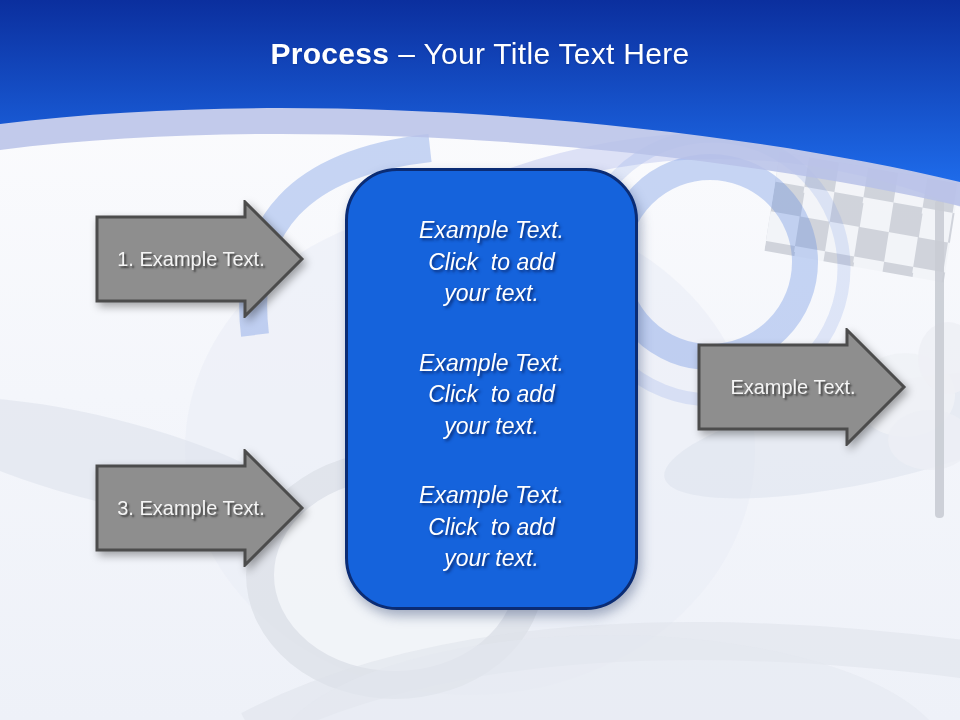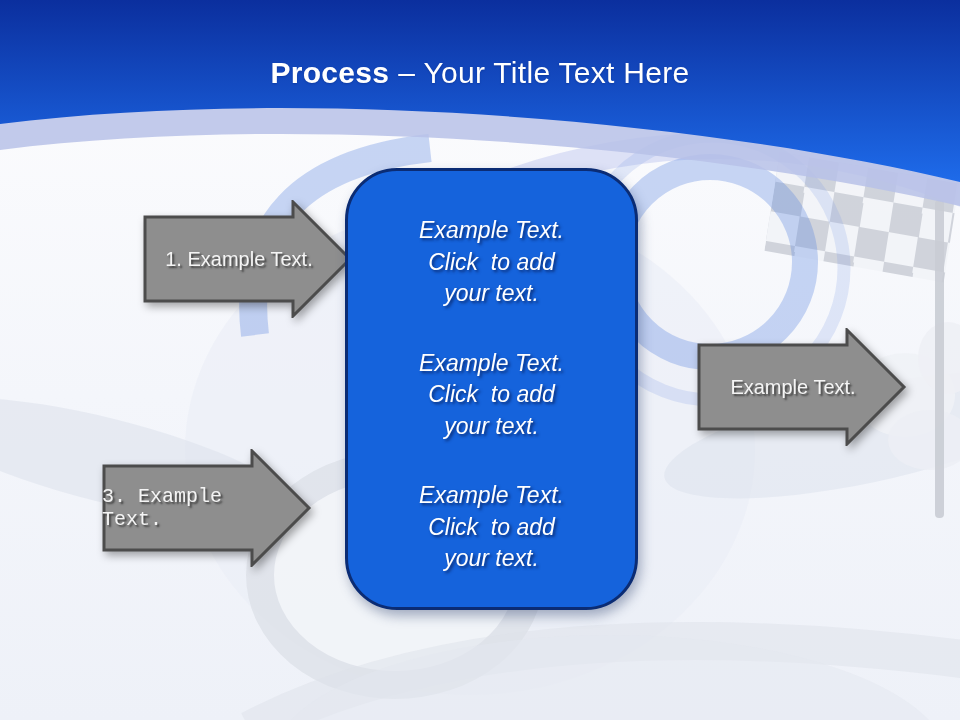--- a/index.html
+++ b/index.html
@@ -15,40 +15,40 @@
     position:absolute; left:780px; top:152px; width:182px; height:100px;
     background:repeating-conic-gradient(from 0deg,#c6cad3 0% 25%,#f1f3f7 25% 50%);
     background-size:60px 60px;
     opacity:.8; transform:rotate(9deg) skewY(1deg); transform-origin:left top;
     z-index:1;
   }
 
   
   .header-svg{position:absolute;left:0;top:0;z-index:3;}
   .title{
-    position:absolute; top:56px; left:0; width:100%; z-index:4;
+    position:absolute; top:37px; left:0; width:100%; z-index:4;
     text-align:center; color:#ffffff; font-size:30px; letter-spacing:.3px;
     text-shadow:0 1px 2px rgba(0,20,80,.25);
   }
   .title .t-bold{font-weight:700;}
   .title .t-rest{font-weight:400; margin-left:9px;}
 
   
   .arrow{position:absolute; width:210px; height:118px; z-index:5;
          filter:drop-shadow(3px 4px 4px rgba(0,0,0,.35));}
   .arrow svg polygon{fill:#8e8e8e; stroke:#4c4c4c; stroke-width:3;}
   .arrow-label{
     position:absolute; left:0; top:0; width:192px; height:118px;
     display:flex; align-items:center; justify-content:center;
     color:#f4f4f4; font-size:20px;
     text-shadow:2px 2px 2px rgba(55,55,55,.9);
   }
-  .step1{left:95px; top:200px;margin-left:48px;}
+  .step1{left:95px; top:200px;}
   .step2{left:95px; top:326px;}
-  .step3{left:102px; top:449px;font-family:Liberation Mono, monospace;}
+  .step3{left:95px; top:449px;}
   .result{left:697px; top:328px;}
 
   
   .center-box{
     position:absolute; left:345px; top:168px; width:293px; height:442px;
     box-sizing:border-box; z-index:5;
     background:#1563dc; border:3px solid #0b2c74; border-radius:52px;
     box-shadow:3px 6px 12px rgba(45,65,110,.40);
     display:flex; flex-direction:column; gap:38px;
     padding:44px 8px 0 8px;

